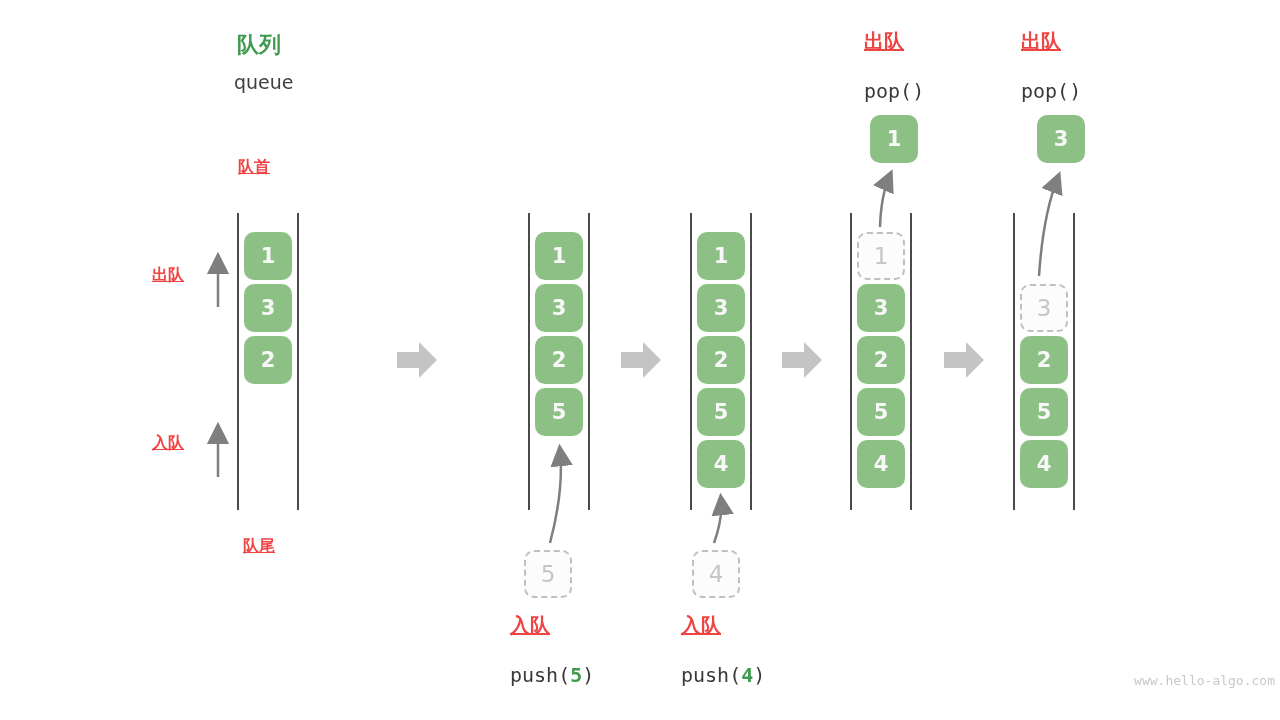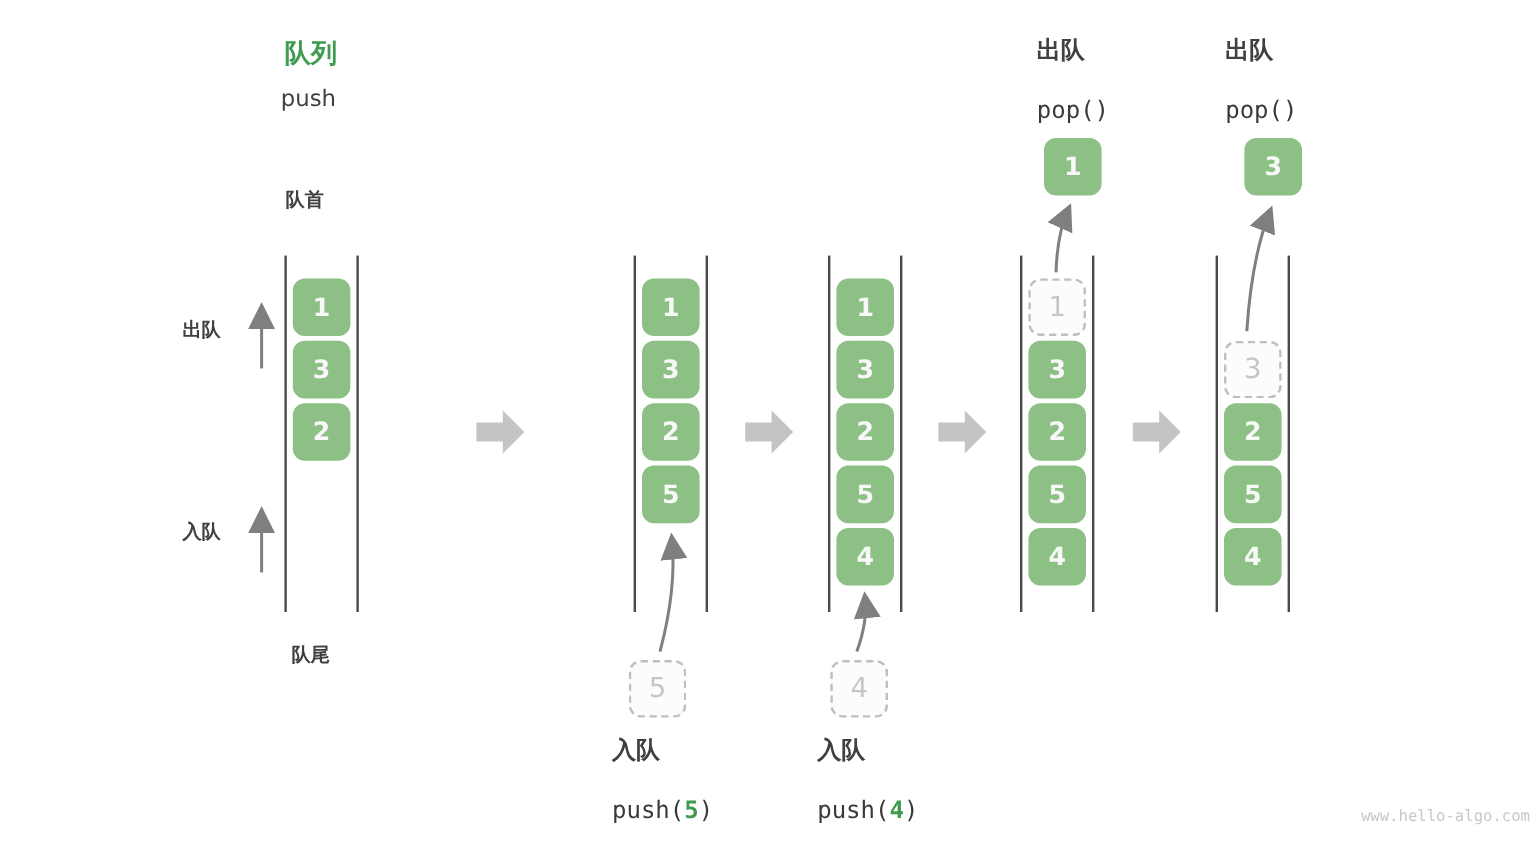--- a/index.html
+++ b/index.html
@@ -1,20 +1,20 @@
 <!DOCTYPE html>
 <html><head>
 <meta charset="utf-8">
 <style>
   html,body{margin:0;padding:0;background:#ffffff;}
   .canvas{
     position:relative;width:1280px;height:720px;background:#ffffff;overflow:hidden;
     font-family:"DejaVu Sans","Liberation Sans",sans-serif;color:#3b3b3b;padding-left:48px;
   }
-  .zh{font-family:"DejaVu Sans","Liberation Sans",sans-serif;font-weight:bold;color:#404040;}
+  .zh{font-family:"DejaVu Sans","Liberation Sans",sans-serif;font-weight:bold;color:#ef4444;text-decoration:underline;}
   .code{font-family:"DejaVu Sans Mono","Liberation Mono",monospace;font-weight:normal;color:#3a3a3a;margin-top:24px;}
   .abs{position:absolute;}
   .title-zh{font-size:22px;font-weight:bold;color:#3e9b4f;}
   .title-en{font-size:19px;color:#3f3f3f;font-weight:normal;font-family:"DejaVu Sans","Liberation Sans",sans-serif;}
   .lbl{font-size:16px;}
   .op .zh-line{font-size:20px;margin:0 0 9px 0;}
   .op .code-line{font-size:20px;}
   .arg{color:#3e9b4f;font-weight:bold;}
   .col-lines{
     position:absolute;box-sizing:border-box;
@@ -33,21 +33,21 @@
     font-size:13px;color:#c8c8c8;text-align:center;
   }
   svg.overlay{position:absolute;left:0;top:0;pointer-events:none;}
 </style>
 </head>
 <body>
 
 <div class="canvas">
 
   <div class="abs title-zh" style="left:237px;top:30px;">队列</div>
-  <div class="abs title-en" style="left:234px;top:71px;">push</div>
+  <div class="abs title-en" style="left:234px;top:71px;">queue</div>
 
   <div class="abs zh lbl" style="left:238px;top:157px;">队首</div>
   <div class="abs zh lbl" style="left:243px;top:536px;">队尾</div>
 
   <div class="abs zh lbl" style="left:152px;top:265px;">出队</div>
   <div class="abs zh lbl" style="left:152px;top:433px;">入队</div>
 
   <div class="abs op" style="left:510px;top:612px;">
     <div class="zh zh-line">入队</div>
     <div class="code code-line"><span>push(</span><span class="arg">5</span><span>)</span></div>

